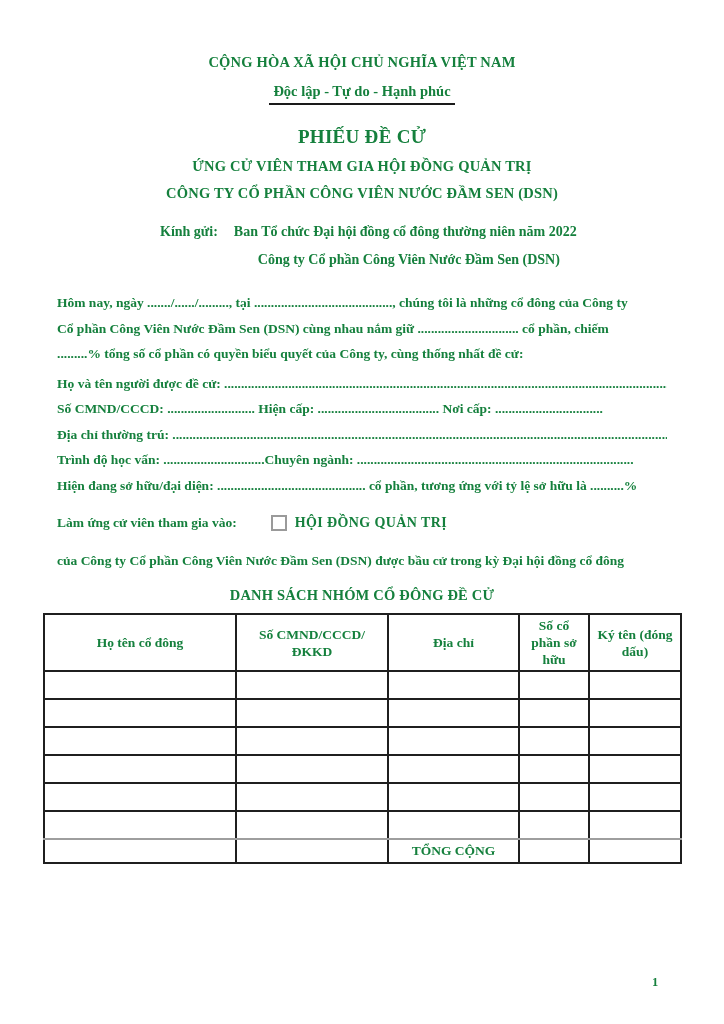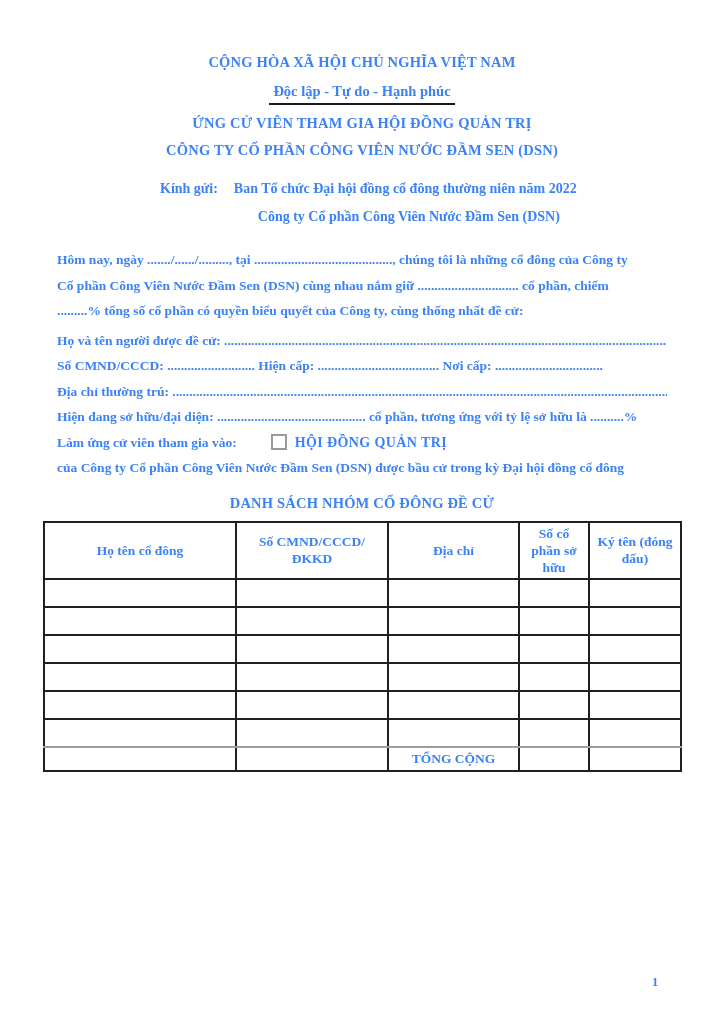--- a/index.html
+++ b/index.html
@@ -4,21 +4,21 @@
 <style>
   html, body { margin: 0; padding: 0; background: #e8e8e8; }
   .page {
     position: relative;
     width: 724px;
     height: 1024px;
     margin: 0 auto;
     background: #ffffff;
     font-family: "Liberation Serif", "DejaVu Serif", serif;
     font-weight: bold;
-    color: #3b82f6;
+    color: #15803d;
     overflow: hidden;
     box-sizing: border-box;
     padding: 54px 57px 0 57px;
   }
   .center { text-align: center; }
   .national-title { font-size: 14.5px; letter-spacing: 0.2px; margin: 0; }
   .motto-wrap { margin-top: 11px; }
   .motto {
     display: inline-block;
     font-size: 14.5px;
@@ -37,21 +37,21 @@
   .addressee-lines { margin-left: 16px; }
   .addressee-line2 { margin-top: 12px; margin-left: 24px; }
   .bodytext { margin-top: 22px; font-size: 13.5px; }
   .bline {
     line-height: 25.5px;
     white-space: nowrap;
     overflow: hidden;
     max-width: 610px;
   }
   .gap-sm { margin-top: 4px; }
-  .gap-md { margin-top: 0; }
+  .gap-md { margin-top: 12px; }
   .checkbox-line { display: flex; align-items: center; }
   .checkbox {
     display: inline-block;
     width: 12px;
     height: 12px;
     border: 2px solid #9a9a9a;
     margin-left: 34px;
     margin-right: 8px;
     flex: 0 0 auto;
   }
@@ -89,39 +89,41 @@
 <body>
 
 <div class="page">
 
   <div class="center national-title">CỘNG HÒA XÃ HỘI CHỦ NGHĨA VIỆT NAM</div>
 
   <div class="center motto-wrap">
     <span class="motto">Độc lập - Tự do - Hạnh phúc</span>
   </div>
 
+  <div class="center form-title">PHIẾU ĐỀ CỬ</div>
   <div class="center form-subtitle">ỨNG CỬ VIÊN THAM GIA HỘI ĐỒNG QUẢN TRỊ</div>
   <div class="center form-subtitle">CÔNG TY CỔ PHẦN CÔNG VIÊN NƯỚC ĐẦM SEN (DSN)</div>
 
   <div class="addressee">
     <div class="addressee-label">Kính gửi:</div>
     <div class="addressee-lines">
       <div>Ban Tổ chức Đại hội đồng cổ đông thường niên năm 2022</div>
       <div class="addressee-line2">Công ty Cổ phần Công Viên Nước Đầm Sen (DSN)</div>
     </div>
   </div>
 
   <div class="bodytext">
     <div class="bline">Hôm nay, ngày ......./....../........., tại ........................................., chúng tôi là những cổ đông của Công ty</div>
     <div class="bline">Cổ phần Công Viên Nước Đầm Sen (DSN) cùng nhau nắm giữ .............................. cổ phần, chiếm</div>
     <div class="bline">.........% tổng số cổ phần có quyền biểu quyết của Công ty, cùng thống nhất đề cử:</div>
 
     <div class="bline gap-sm">Họ và tên người được đề cử: ..........................................................................................................................................</div>
     <div class="bline">Số CMND/CCCD:  .......................... Hiện cấp:  .................................... Nơi cấp:  ................................</div>
     <div class="bline">Địa chỉ thường trú: .......................................................................................................................................................</div>
+    <div class="bline">Trình độ học vấn:  ..............................Chuyên ngành:  ..................................................................................</div>
     <div class="bline">Hiện đang sở hữu/đại diện:  ............................................ cổ phần, tương ứng với tỷ lệ sở hữu là ..........%</div>
 
     <div class="bline gap-md checkbox-line">
       <span>Làm ứng cử viên tham gia vào:</span>
       <span class="checkbox"></span>
       <span class="option-label">HỘI ĐỒNG QUẢN TRỊ</span>
     </div>
 
     <div class="bline gap-md">của Công ty Cổ phần Công Viên Nước Đầm Sen (DSN) được bầu cử trong kỳ Đại hội đồng cổ đông</div>
   </div>

